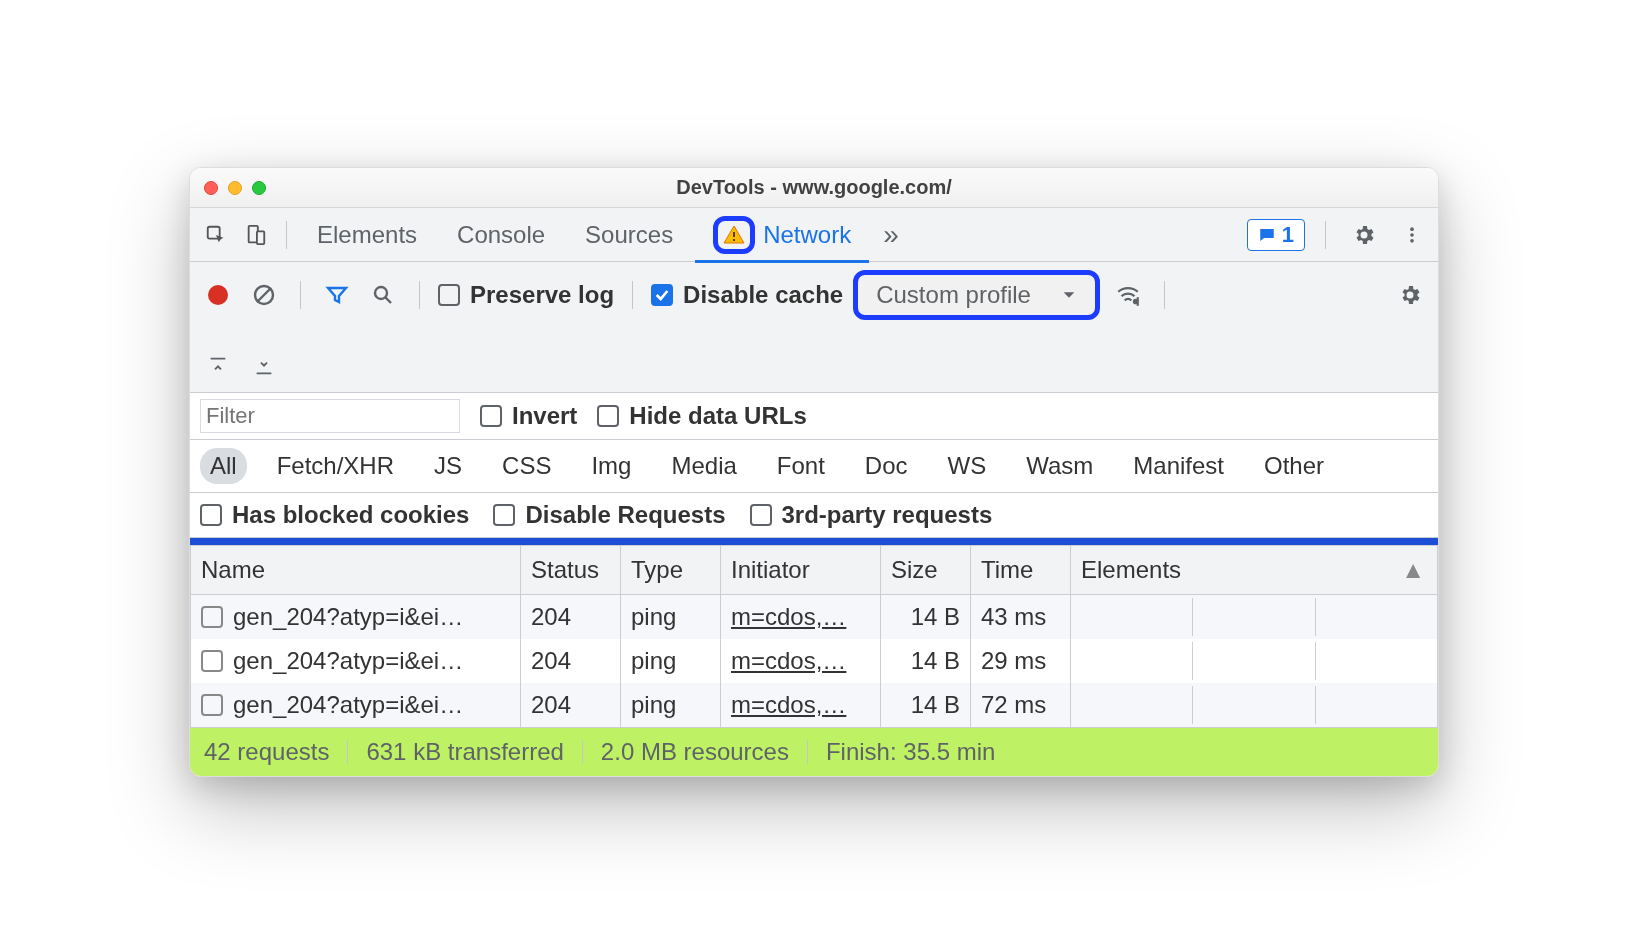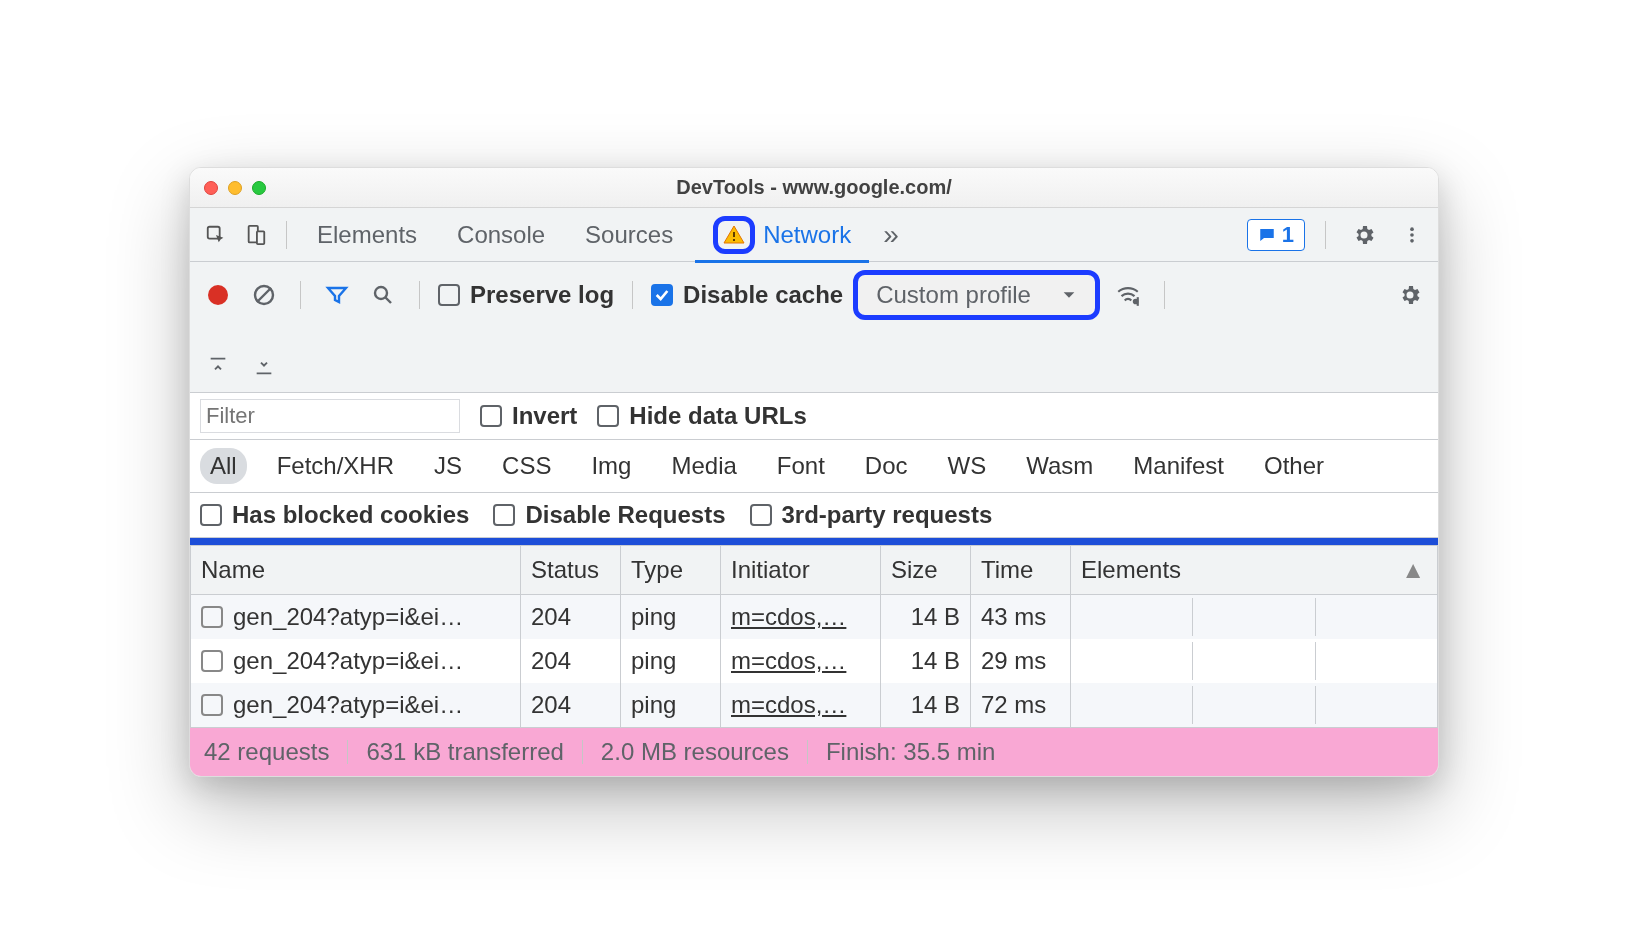--- a/index.html
+++ b/index.html
@@ -113,21 +113,21 @@
   .cell-name{display:flex;align-items:center;gap:10px;}
   .initiator{text-decoration:underline;color:#333;}
   .size{text-align:right;}
   
   .wf-cells{padding:0;}
   .wf-inner{display:flex;height:100%;}
   .wf-sub{flex:1;border-left:1px solid #cacdd1;height:38px;}
   .wf-sub:first-child{border-left:none;}
   
   .statusbar{
-    background:#f9a8d4;border-top:1px solid #cacdd1;
+    background:#bef264;border-top:1px solid #cacdd1;
     padding:10px 14px;display:flex;gap:4px;font-size:24px;color:#5f6368;align-items:center;
   }
   .statusbar .sep{width:1px;height:24px;background:#c6c6c6;margin:0 14px;}
   svg{display:block;}
   col.name{width:330px;}
   col.status{width:100px;}
   col.type{width:100px;}
   col.initiator{width:160px;}
   col.size{width:90px;}
   col.time{width:100px;}

